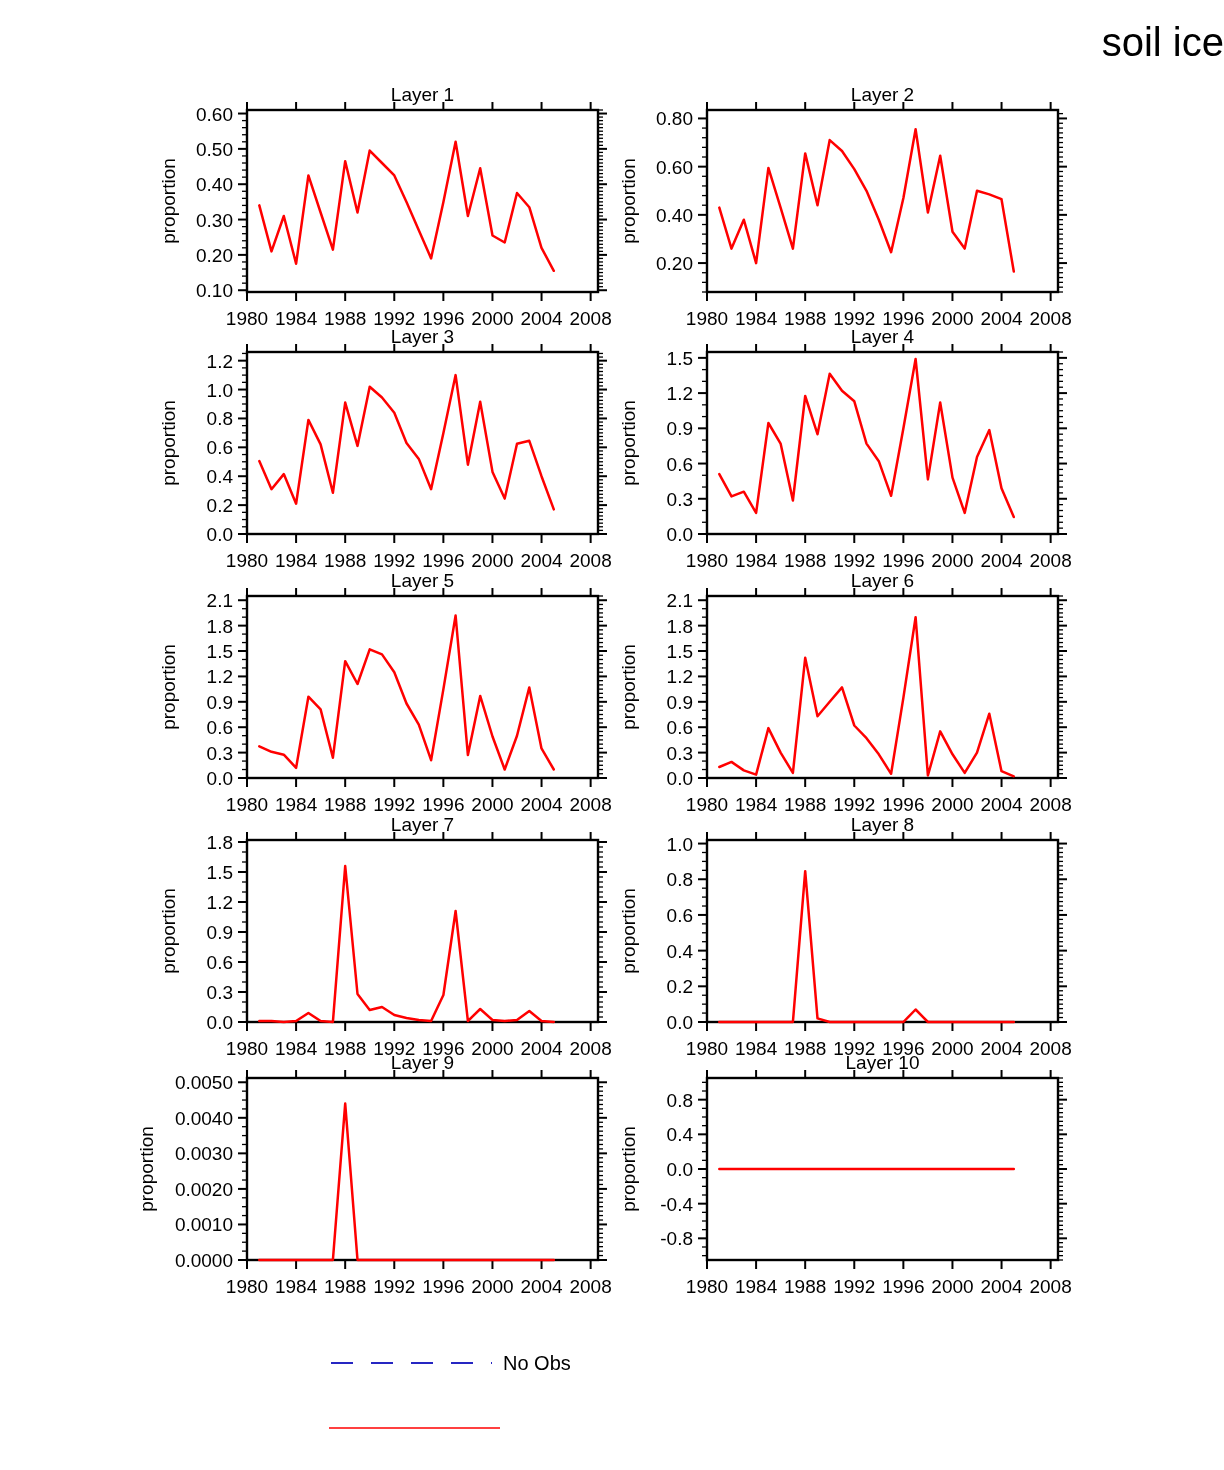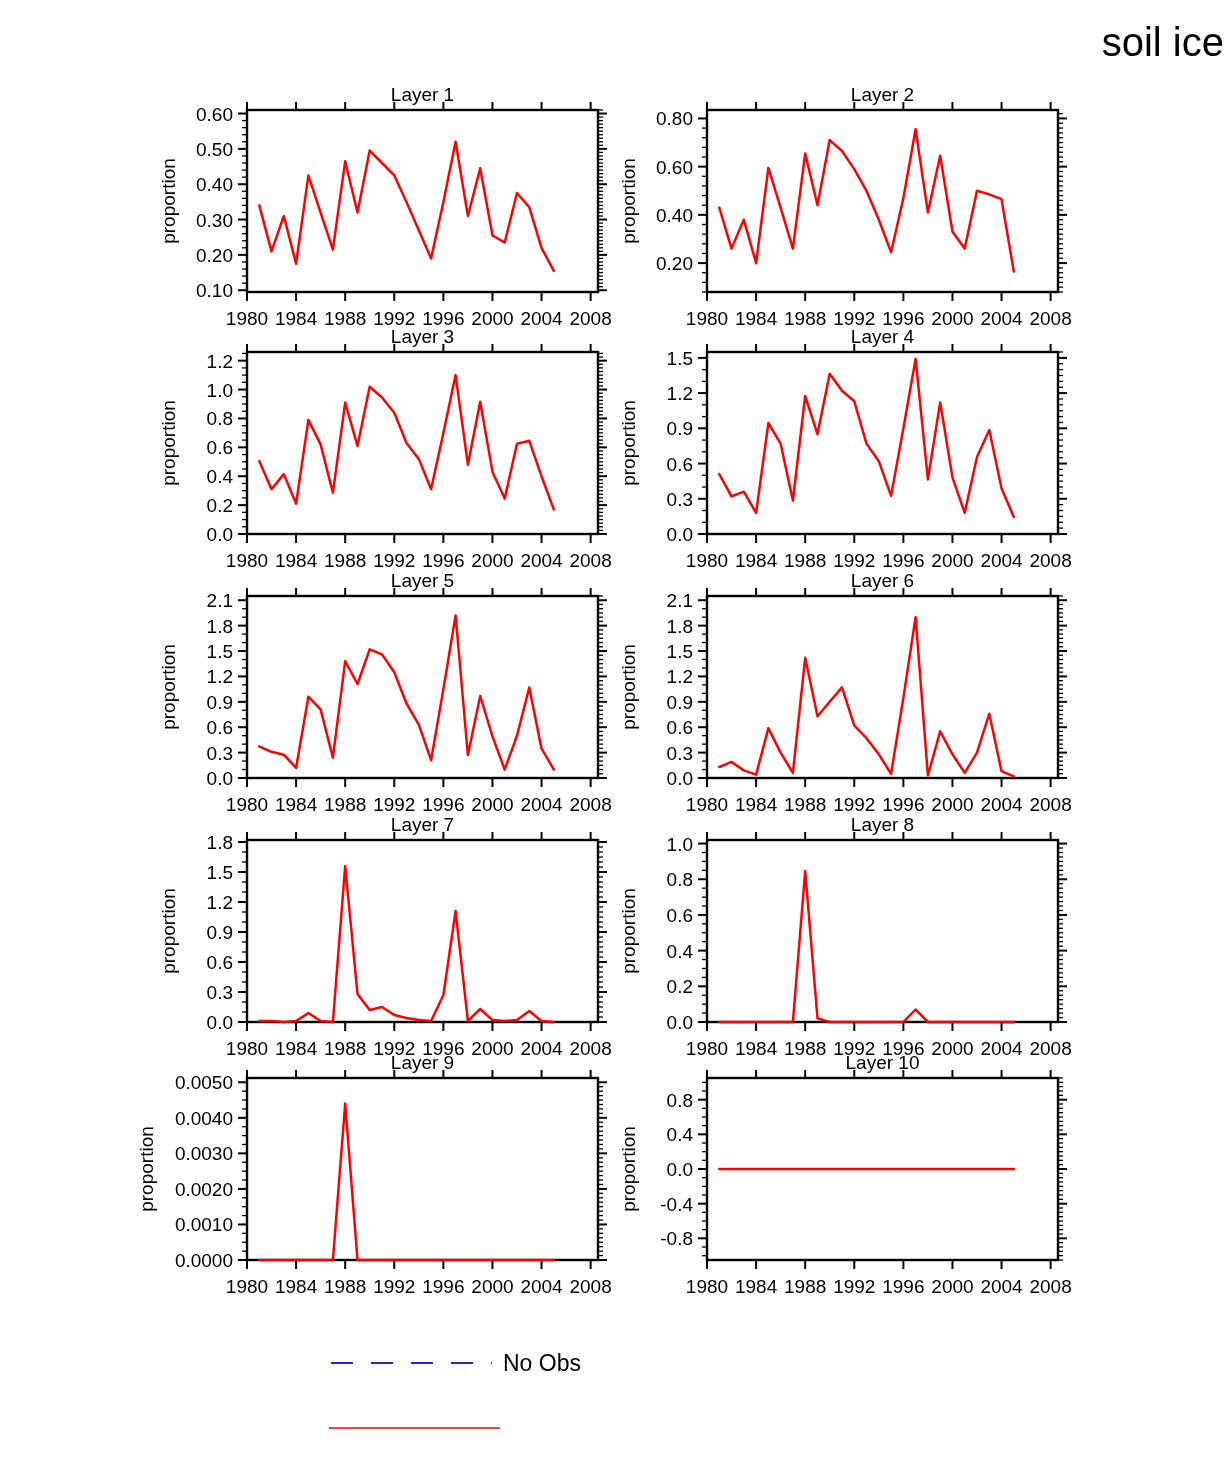--- a/index.html
+++ b/index.html
@@ -4,21 +4,21 @@
 <style>
   html,body{margin:0;padding:0;background:#ffffff;}
   .page{position:relative;width:1224px;height:1470px;background:#ffffff;overflow:hidden;
         font-family:"Liberation Sans","DejaVu Sans",sans-serif;color:#000;}
   .page-title{position:absolute;top:20px;left:0;width:100%;text-align:right;
               font-size:40px;font-weight:400;letter-spacing:0px;}
   .panel{position:absolute;width:520px;height:250px;}
   svg text{font-family:"Liberation Sans","DejaVu Sans",sans-serif;font-size:19px;fill:#000;}
   svg .ptitle{font-size:19px;}
   .legend-line{position:absolute;}
-  .legend-label{position:absolute;font-size:23px;line-height:24px;white-space:nowrap;}
+  .legend-label{position:absolute;font-size:20px;line-height:24px;white-space:nowrap;}
 </style>
 </head>
 <body>
 
 <div class="page">
   <div class="page-title">soil ice</div>
 
   <div id="panels">
       <div class="panel" style="left: 140px; top: 82px;"><svg width="520" height="250">
           <rect x="107" y="28" width="351" height="182" fill="none" stroke="#000" stroke-width="2.4"></rect>

